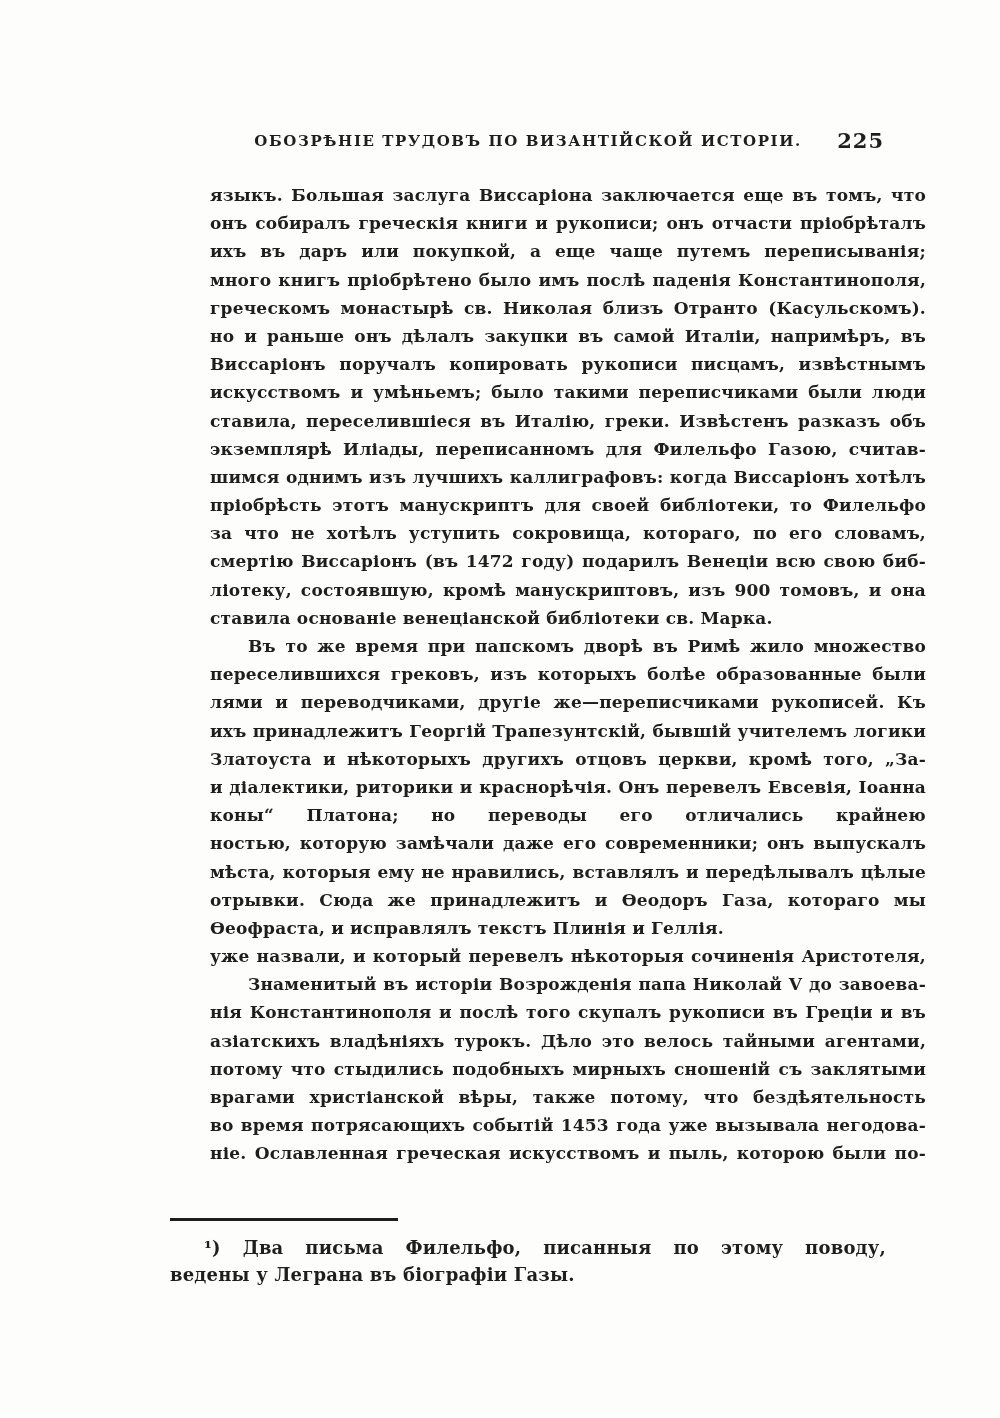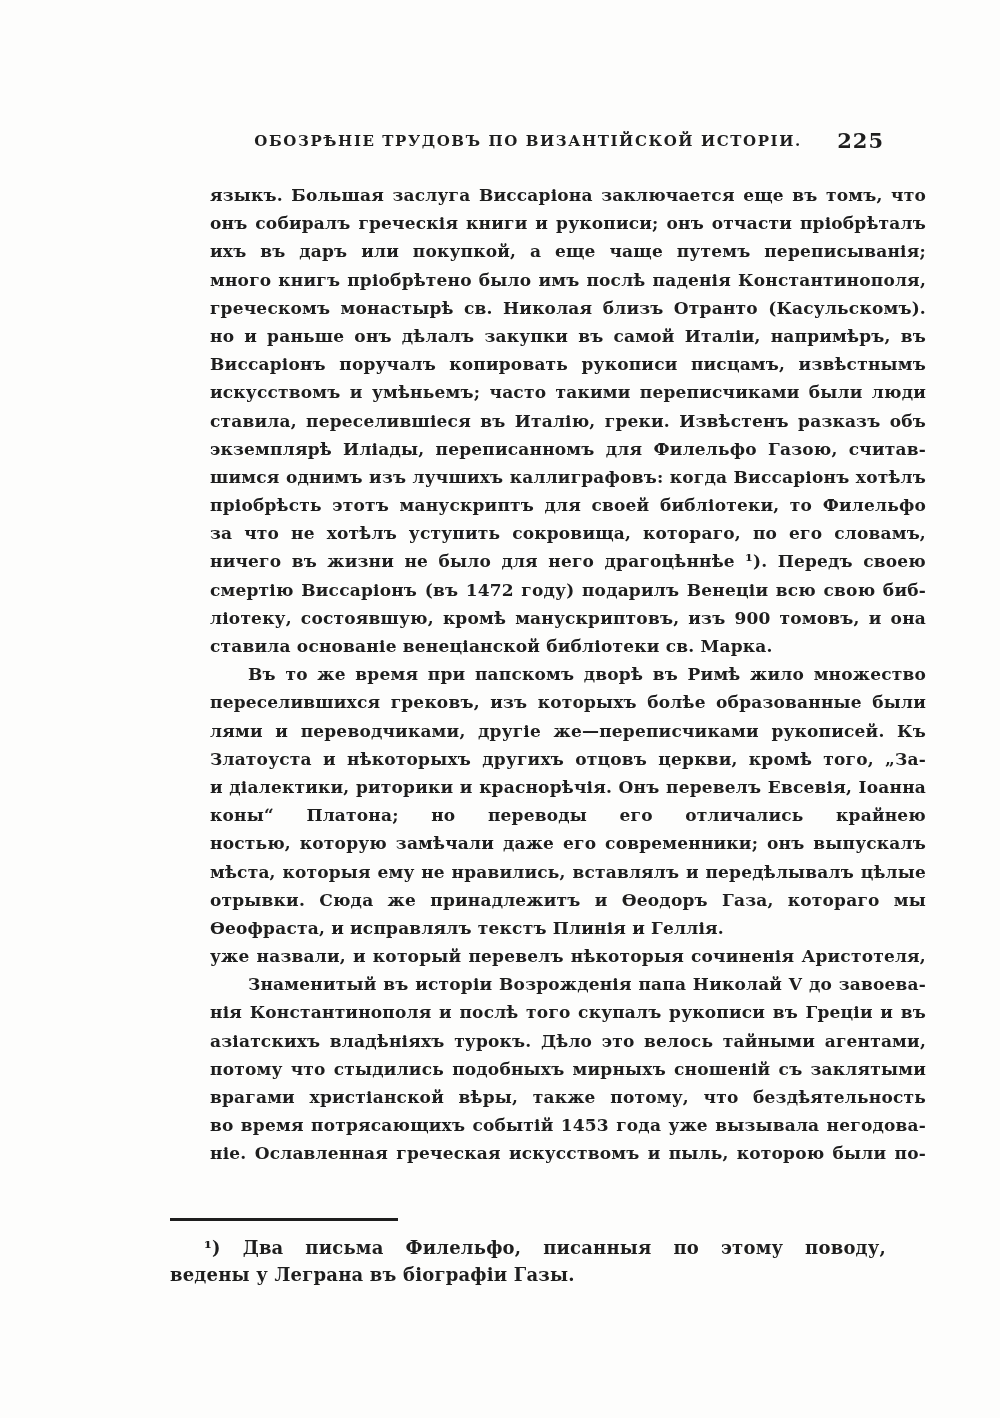--- a/index.html
+++ b/index.html
@@ -99,33 +99,33 @@
   </div>
 
   <div class="body-text" id="body-text">
       <div class="line">языкъ. Большая заслуга Виссаріона заключается еще въ томъ, что</div>
       <div class="line">онъ собиралъ греческія книги и рукописи; онъ отчасти пріобрѣталъ</div>
       <div class="line">ихъ въ даръ или покупкой, а еще чаще путемъ переписыванія; особенно</div>
       <div class="line">много книгъ пріобрѣтено было имъ послѣ паденія Константинополя,</div>
       <div class="line">греческомъ монастырѣ св. Николая близъ Отранто (Касульскомъ).</div>
       <div class="line">но и раньше онъ дѣлалъ закупки въ самой Италіи, напримѣръ, въ</div>
       <div class="line">Виссаріонъ поручалъ копировать рукописи писцамъ, извѣстнымъ своимъ</div>
-      <div class="line">искусствомъ и умѣньемъ; часто такими переписчиками были люди</div>
+      <div class="line">искусствомъ и умѣньемъ; было такими переписчиками были люди</div>
       <div class="line">ставила, переселившіеся въ Италію, греки. Извѣстенъ разказъ объ</div>
       <div class="line">экземплярѣ Иліады, переписанномъ для Филельфо Газою, считав-</div>
       <div class="line">шимся однимъ изъ лучшихъ каллиграфовъ: когда Виссаріонъ хотѣлъ</div>
       <div class="line">пріобрѣсть этотъ манускриптъ для своей библіотеки, то Филельфо ни</div>
       <div class="line">за что не хотѣлъ уступить сокровища, котораго, по его словамъ,</div>
-      <div class="line">ничего въ жизни не было для него драгоцѣннѣе ¹). Передъ своею</div>
       <div class="line">смертію Виссаріонъ (въ 1472 году) подарилъ Венеціи всю свою биб-</div>
       <div class="line">ліотеку, состоявшую, кромѣ манускриптовъ, изъ 900 томовъ, и она со-</div>
       <div class="line para-end">ставила основаніе венеціанской библіотеки св. Марка.</div>
       <div class="line indent">Въ то же время при папскомъ дворѣ въ Римѣ жило множество</div>
       <div class="line">переселившихся грековъ, изъ которыхъ болѣе образованные были учите-</div>
       <div class="line">лями и переводчиками, другіе же—переписчиками рукописей. Къ числу</div>
+      <div class="line">ихъ принадлежитъ Георгій Трапезунтскій, бывшій учителемъ логики</div>
       <div class="line">Златоуста и нѣкоторыхъ другихъ отцовъ церкви, кромѣ того, „За-</div>
       <div class="line">и діалектики, риторики и краснорѣчія. Онъ перевелъ Евсевія, Іоанна</div>
       <div class="line">коны“ Платона; но переводы его отличались крайнею недобросовѣст-</div>
       <div class="line">ностью, которую замѣчали даже его современники; онъ выпускалъ</div>
       <div class="line">мѣста, которыя ему не нравились, вставлялъ и передѣлывалъ цѣлые</div>
       <div class="line">отрывки. Сюда же принадлежитъ и Ѳеодоръ Газа, котораго мы</div>
       <div class="line para-end">Ѳеофраста, и исправлялъ текстъ Плинія и Геллія.</div>
       <div class="line">уже назвали, и который перевелъ нѣкоторыя сочиненія Аристотеля,</div>
       <div class="line indent">Знаменитый въ исторіи Возрожденія папа Николай V до завоева-</div>
       <div class="line">нія Константинополя и послѣ того скупалъ рукописи въ Греціи и въ</div>

